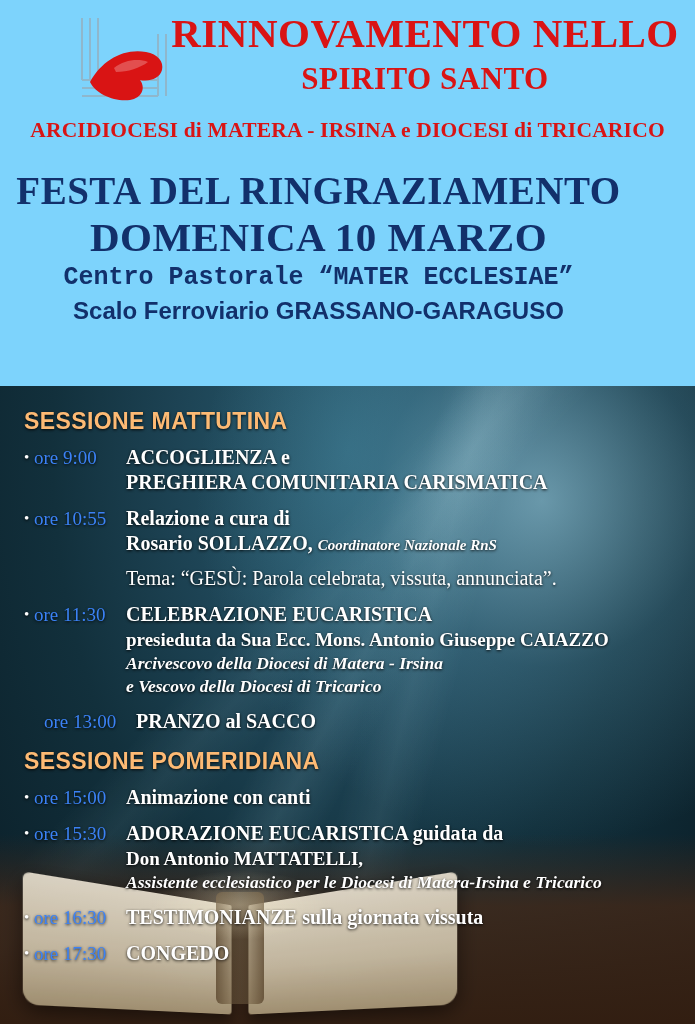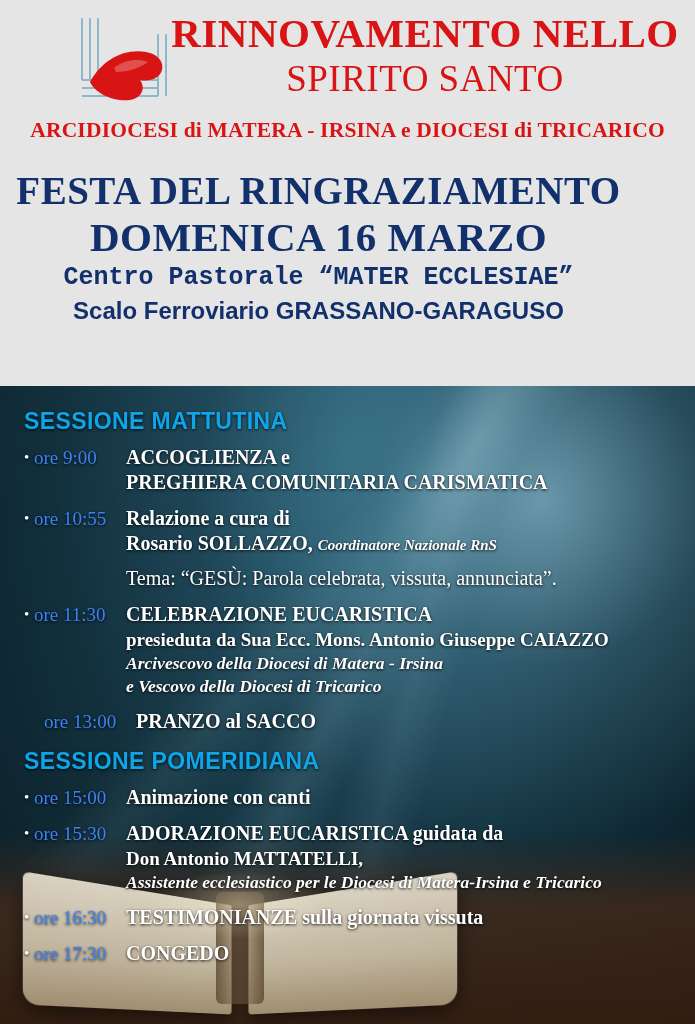--- a/index.html
+++ b/index.html
@@ -19,21 +19,21 @@
     height: 1024px;
     overflow: hidden;
   }
 
   
   .header {
     position: absolute;
     left: 0; top: 0;
     width: 695px;
     height: 386px;
-    background: #e5e5e5;
+    background: #7dd3fc;
     box-sizing: border-box;
     padding-left: 41px;
   }
 
   .logo {
     position: absolute;
     left: 58px;
     top: 14px;
     width: 140px;
     height: 104px;
@@ -61,22 +61,22 @@
   .brand .line1 {
     font-family: "Liberation Serif", serif;
     font-weight: bold;
     font-size: 41px;
     line-height: 46px;
     color: #d91414;
     letter-spacing: 0.5px;
   }
   .brand .line2 {
     font-family: "Liberation Serif", serif;
-    font-weight: normal;
-    font-size: 37px;
+    font-weight: bold;
+    font-size: 31px;
     line-height: 46px;
     color: #d91414;
     letter-spacing: 0.5px;
   }
 
   .diocesi {
     position: absolute;
     left: 0;
     top: 118px;
     width: 695px;
@@ -214,21 +214,21 @@
     height: 638px;
     color: #ffffff;
     box-sizing: border-box;
     padding: 22px 18px 0 24px;
   }
   .session-title {
     font-family: "Liberation Sans", sans-serif;
     font-weight: bold;
     font-size: 23px;
     letter-spacing: 0.4px;
-    color: #0ea5e9;
+    color: #fdba74;
     margin: 0 0 10px 0;
     text-shadow: 0 1px 3px rgba(0,0,0,0.85);
   }
   .session-title.second { margin-top: 14px; }
 
   .item {
     display: flex;
     align-items: flex-start;
     margin-bottom: 11px;
     text-shadow: 0 1px 3px rgba(0,0,0,0.9);
@@ -306,21 +306,21 @@
 
     <div class="brand">
       <div class="line1">RINNOVAMENTO NELLO</div>
       <div class="line2">SPIRITO SANTO</div>
     </div>
 
     <div class="diocesi">ARCIDIOCESI di MATERA - IRSINA e DIOCESI di TRICARICO</div>
 
     <div class="title-block">
       <div class="t1">FESTA DEL RINGRAZIAMENTO</div>
-      <div class="t2">DOMENICA 16 MARZO</div>
+      <div class="t2">DOMENICA 10 MARZO</div>
       <div class="t3">Centro Pastorale “MATER ECCLESIAE”</div>
       <div class="t5">Scalo Ferroviario GRASSANO-GARAGUSO</div>
     </div>
   </div>
 
   <div class="body-bg">
     <div class="rays"></div>
     <div class="desk"></div>
     <div class="book">
       <div class="page-l"></div>

